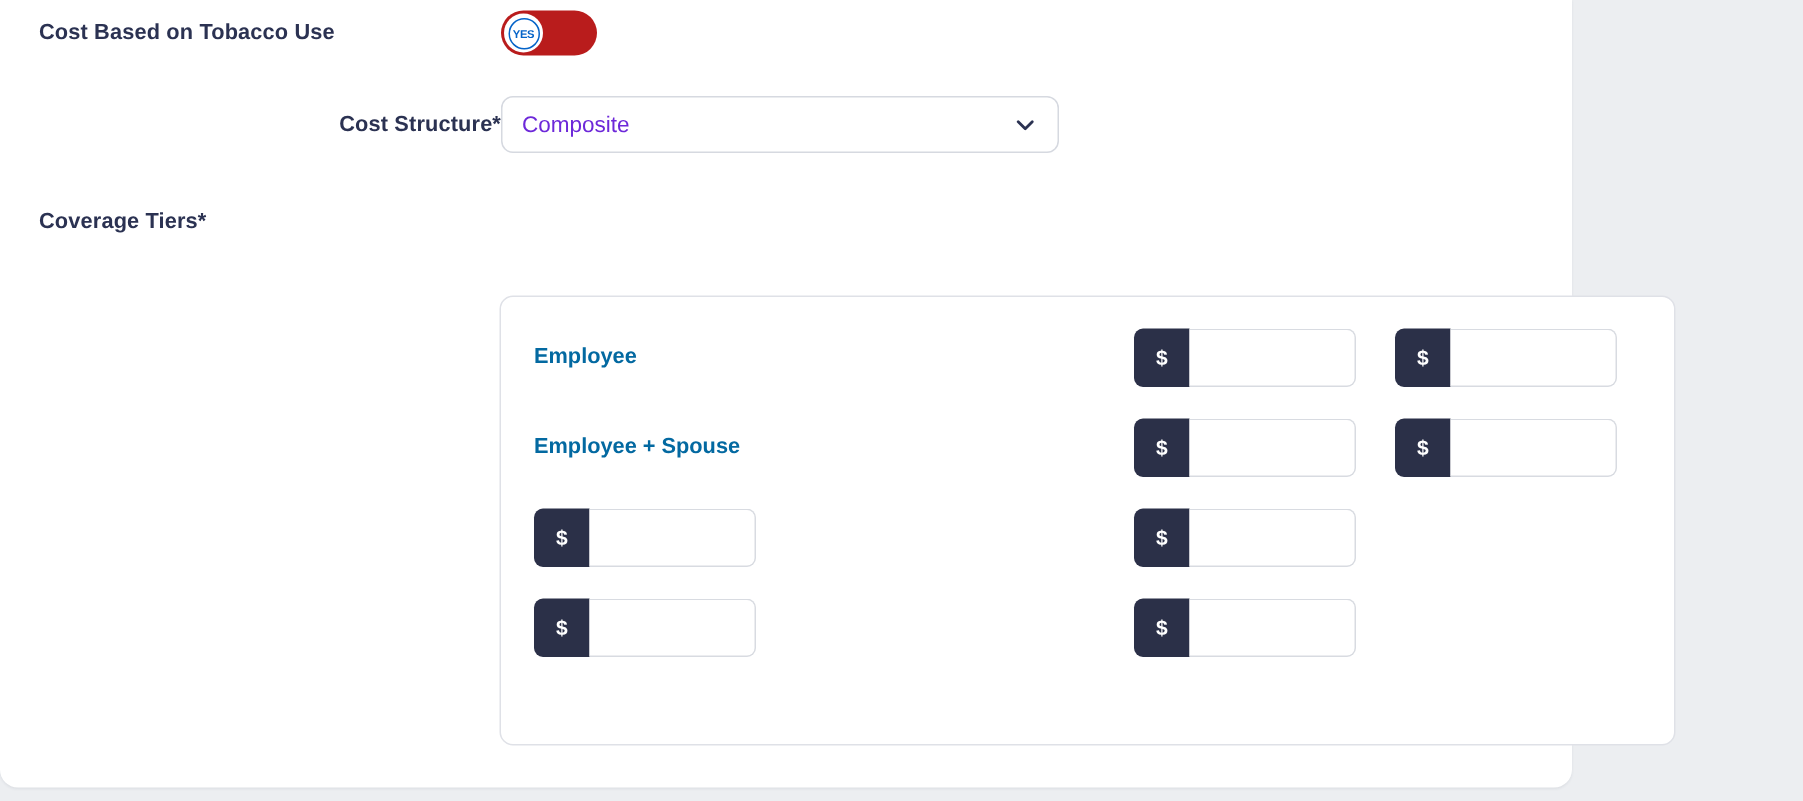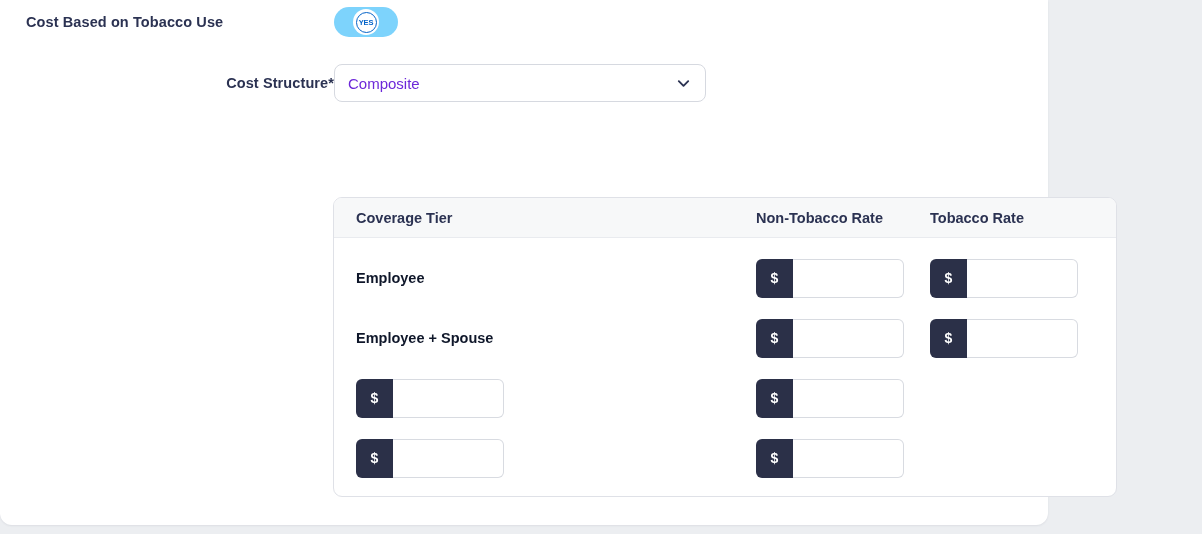--- a/index.html
+++ b/index.html
@@ -32,24 +32,24 @@
     width: 308px;
     font-size: 14.5px;
     font-weight: 700;
     color: #2B3252;
     letter-spacing: .1px;
   }
   
   .toggle {
     width: 64px; height: 30px;
     border-radius: 15px;
-    background: #7dd3fc;
+    background: #b91c1c;
     display: flex;
     align-items: center;
-    justify-content: center;
+    justify-content: flex-start;
     padding: 2px;
     cursor: pointer;
   }
   .knob {
     width: 26px; height: 26px;
     background: #fff;
     border-radius: 50%;
     display: flex; align-items: center; justify-content: center;
   }
   .knob-ring {
@@ -103,21 +103,21 @@
   .trow {
     height: 60px;
     display: grid;
     grid-template-columns: 400px 174px 1fr;
     align-items: center;
     padding-left: 22px;
   }
   .tier {
     font-size: 14.5px;
     font-weight: 700;
-    color: #0f172a;
+    color: #0369a1;
   }
   .money { display: flex; width: 148px; height: 39px; }
   .prefix {
     width: 37px;
     background: #2B3048;
     color: #fff;
     border-radius: 6px 0 0 6px;
     display: flex; align-items: center; justify-content: center;
     font-size: 14px;
     font-weight: 700;
@@ -157,28 +157,24 @@
       <span>Composite</span>
       <span class="chev">
         <svg width="15" height="15" viewBox="0 0 16 16">
             <path d="M3 5.5l5 5 5-5" stroke="#2B3252" stroke-width="2" fill="none" stroke-linecap="round" stroke-linejoin="round"></path>
           </svg>
       </span>
     </div>
   </div>
 
   <div class="row" id="row-tiers">
+    <div class="flabel">Coverage Tiers*</div>
   </div>
 
   <div class="rate-table">
-    <div class="thead">
-      <div>Coverage Tier</div>
-      <div>Non-Tobacco Rate</div>
-      <div>Tobacco Rate</div>
-    </div>
     <div class="tbody" id="rate-rows">
         <div class="trow">
           <div class="tier">Employee</div>
           <div>
             <div class="money">
               <span class="prefix">$</span>
               <input type="text" style="">
             </div>
           </div>
           <div>

